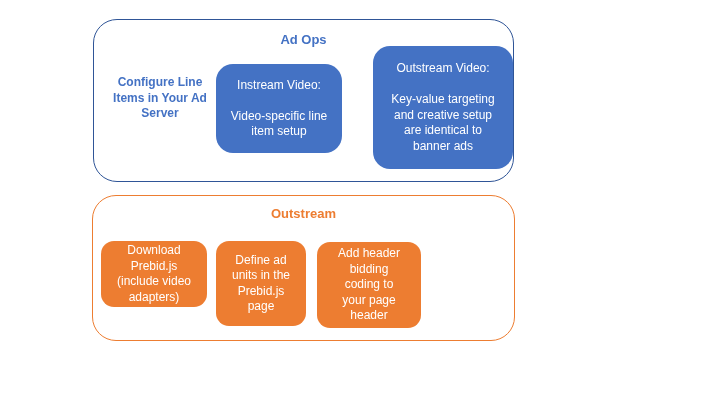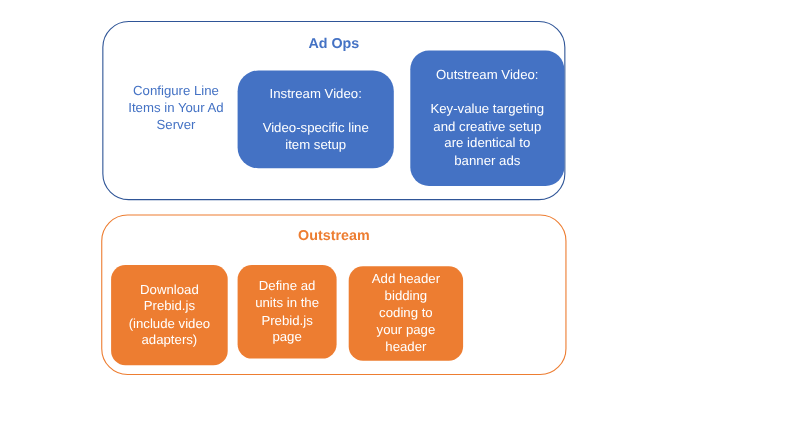--- a/index.html
+++ b/index.html
@@ -16,34 +16,34 @@
   .group-orange{left:92px;top:195px;width:423px;height:146px;border:1.5px solid #ED7D31;}
   .group-title{
     position:absolute;left:0;right:0;text-align:center;margin:0;
     font-size:13px;font-weight:bold;line-height:16px;
   }
   .group-blue .group-title{top:12px;color:#4472C4;}
   .group-orange .group-title{top:10px;color:#ED7D31;}
   .side-note{
     position:absolute;left:10px;top:55px;width:112px;
     text-align:center;white-space:pre-line;
-    color:#4472C4;font-size:12px;line-height:15.5px;
+    color:#4472C4;font-size:12px;line-height:15.5px;font-weight:bold;
   }
   .node{
     position:absolute;box-sizing:border-box;
     display:flex;align-items:center;justify-content:center;
     text-align:center;white-space:pre-line;
     color:#ffffff;font-size:12px;line-height:15.5px;
     padding:4px;
   }
   .blue-node{background:#4472C4;border-radius:17px;}
   .orange-node{background:#ED7D31;border-radius:13px;}
-  .instream{left:122px;top:44px;width:142px;height:89px;border-radius:19px;}
+  .instream{left:122px;top:44px;width:126px;height:89px;}
   .outstream{left:279px;top:26px;width:140px;height:123px;}
-  .dev1{left:8px;top:45px;width:106px;height:91px;}
+  .dev1{left:8px;top:45px;width:106px;height:66px;}
   .dev2{left:123px;top:45px;width:90px;height:85px;}
   .dev3{left:224px;top:46px;width:104px;height:86px;}
   .dev4{left:324px;top:48px;width:94px;height:75px;}
 </style>
 </head>
 <body>
 
 <div class="canvas">
 
   <section class="group group-blue">

